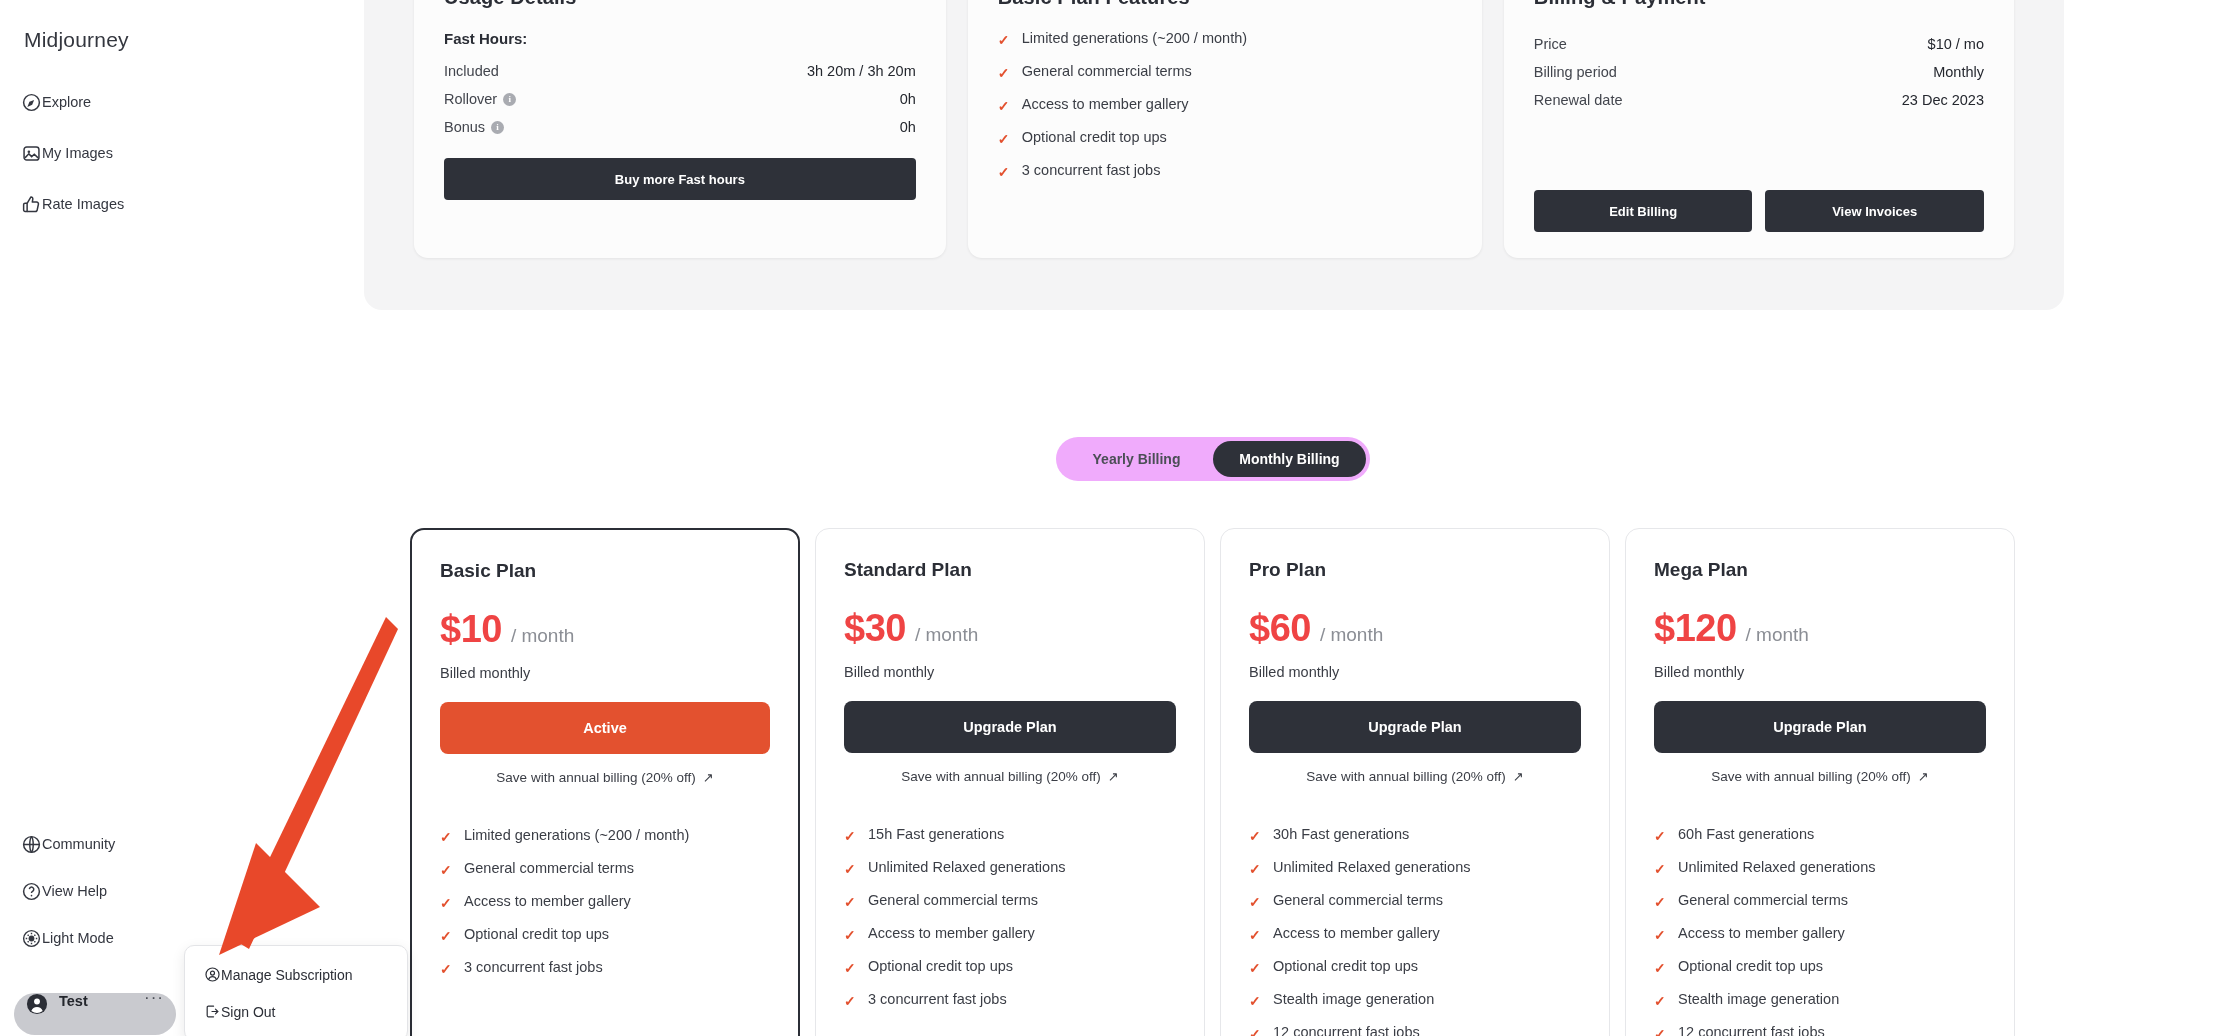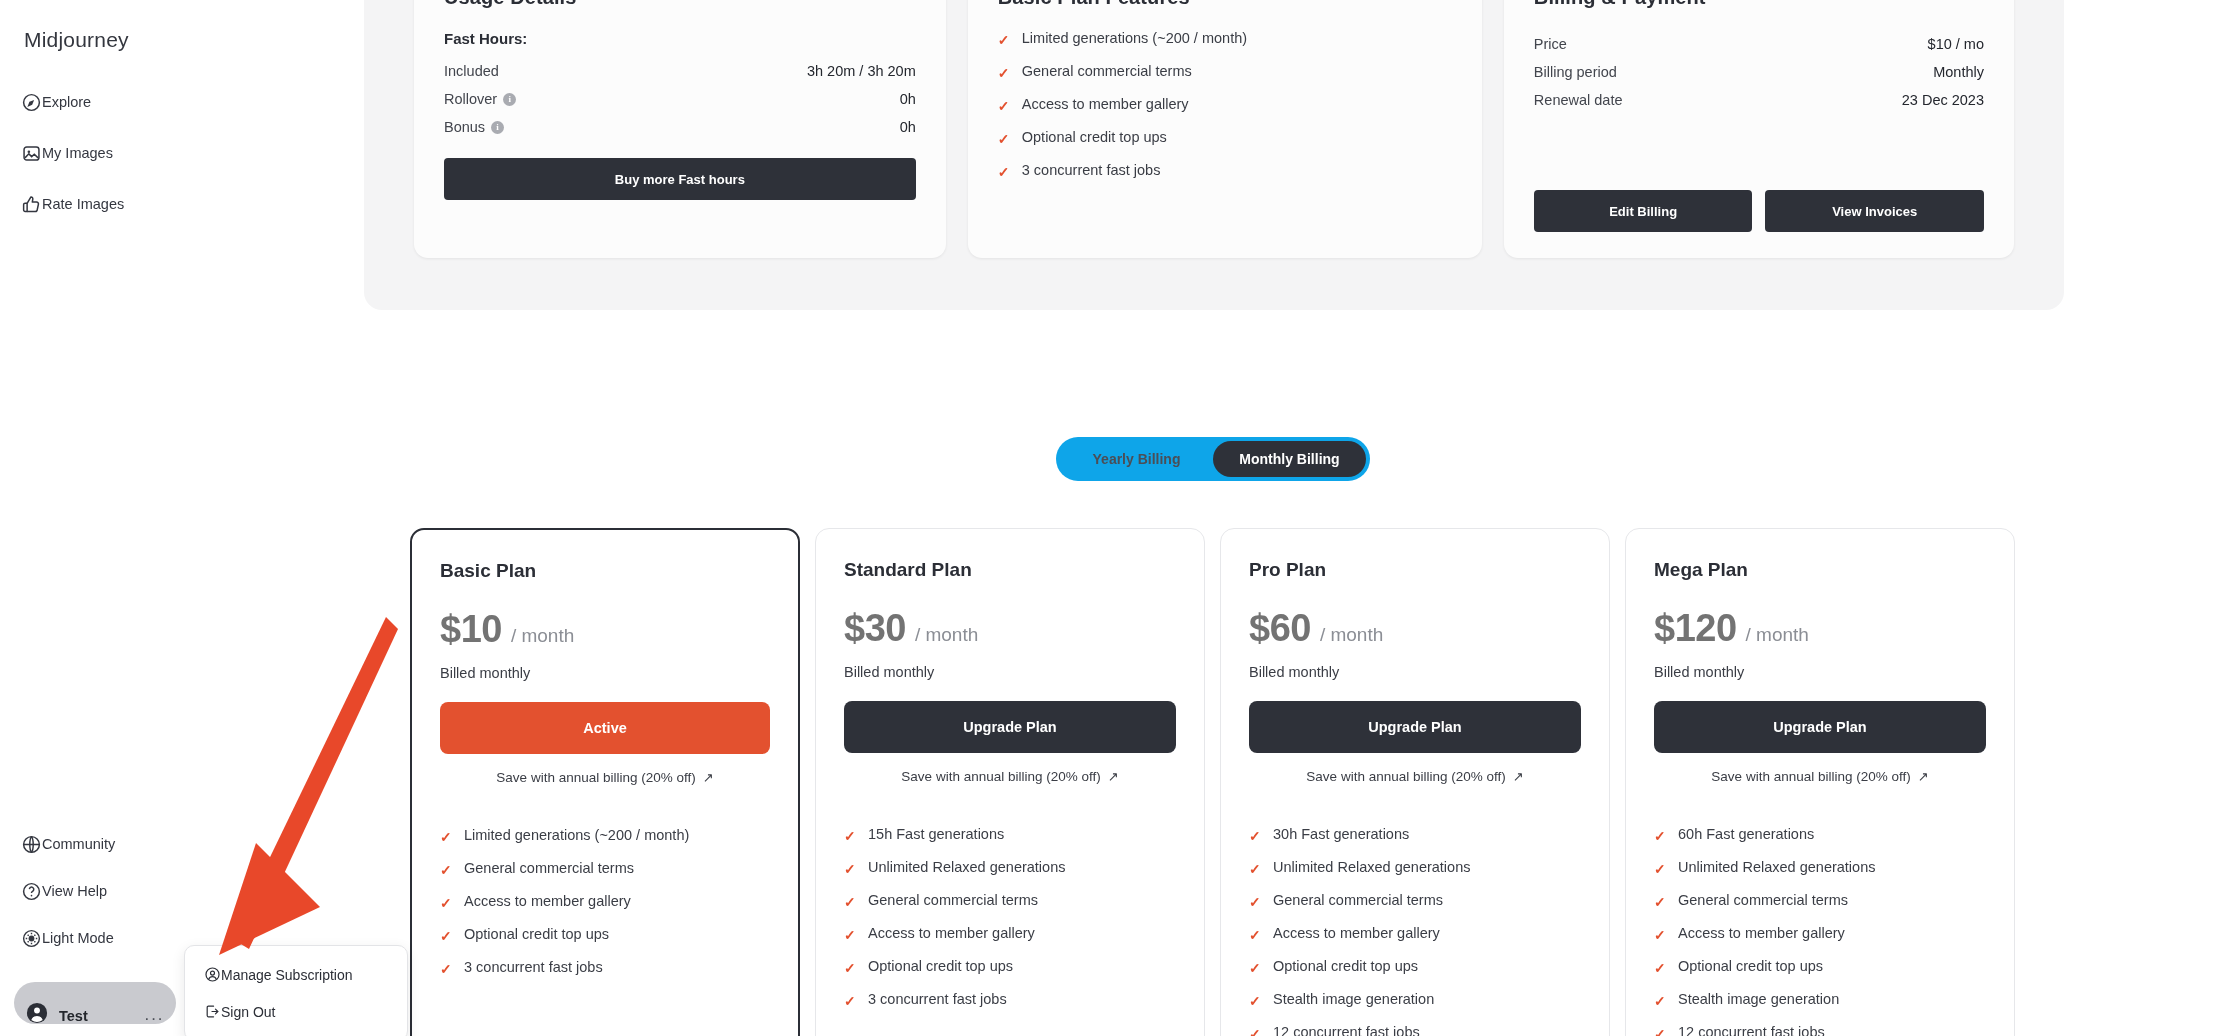--- a/index.html
+++ b/index.html
@@ -32,24 +32,24 @@
     cursor: pointer;
   }
   .nav-item .ico { width: 22px; height: 22px; flex: 0 0 22px;
     display: flex; align-items: center; justify-content: center; }
   .nav-item svg { display: block; }
 
   .nav-bottom { position: absolute; left: 20px; bottom: 68px; width: 170px; }
   .nav-bottom .nav-item { margin-bottom: 13px; font-weight: 500; }
 
   .user-chip {
-    position: absolute; left: 14px; bottom: 12px;
+    position: absolute; left: 14px; bottom: 1px;
     width: 162px; height: 42px;
     background: #c9cacf; border-radius: 21px;
-    display: flex; align-items: flex-end; padding: 0 12px;
+    display: flex; align-items: flex-start; padding: 0 12px;
     cursor: pointer;
   }
   .user-chip .avatar { width: 22px; height: 22px; flex:0 0 22px; }
   .user-chip .uname { margin-left: 11px; font-size: 14.5px; font-weight: 600; color: #23262c; }
   .user-chip .dots { margin-left: auto; font-size: 17px; color: #4a4d55; letter-spacing: 1px; line-height: 10px; }
 
   
   .grey-panel {
     position: absolute; left: 364px; top: -60px;
     width: 1700px; height: 370px;
@@ -97,21 +97,21 @@
   .billing-btns { position: absolute; left: 30px; right: 30px; bottom: 26px; display: flex; gap: 13px; }
   .billing-btns .dark-btn { width: 50%; }
 
   .feat { display: flex; align-items: flex-start; gap: 12px; height: 33px; font-size: 14.5px; color: #3a3d45; }
   .feat .chk { color: #e3512f; font-size: 14px; font-weight: 700; line-height: 20px; width: 12px; flex:0 0 12px;}
 
   
   .toggle-wrap {
     position: absolute; left: 1056px; top: 437px;
     width: 314px; height: 44px;
-    background: #0ea5e9; border-radius: 22px;
+    background: #f0abfc; border-radius: 22px;
     display: flex; align-items: center; padding: 4px;
   }
   .toggle-opt {
     flex: 1; height: 36px; border-radius: 18px;
     display: flex; align-items: center; justify-content: center;
     font-size: 14px; font-weight: 600; color: #4b4e56; cursor: pointer;
     border: none; background: transparent;
     font-family: "Liberation Sans", sans-serif;
   }
   .toggle-opt.active { background: #2e3139; color: #ffffff; }
@@ -124,21 +124,21 @@
   .plan {
     width: 390px; min-height: 520px;
     background: #ffffff;
     border: 1px solid #e6e7ea; border-radius: 14px;
     padding: 30px 28px 0 28px;
     position: relative;
   }
   .plan.selected { border: 2px solid #2b2e36; }
   .plan h4 { font-size: 19px; font-weight: 700; color: #2b2e36; margin-bottom: 26px; }
   .price-row { display: flex; align-items: baseline; gap: 9px; margin-bottom: 14px; }
-  .price-row .amount { font-size: 38px; font-weight: 800; color: #737373; letter-spacing: -.5px; }
+  .price-row .amount { font-size: 38px; font-weight: 800; color: #ef4444; letter-spacing: -.5px; }
   .price-row .per { font-size: 19px; color: #8b8e95; font-weight: 400; }
   .billed { font-size: 14.5px; color: #3a3d45; font-weight: 500; margin-bottom: 21px; }
   .plan-btn {
     width: 100%; height: 52px; border: none; border-radius: 8px;
     font-size: 14.5px; font-weight: 600; color: #fff; cursor: pointer;
     font-family: "Liberation Sans", sans-serif;
     background: #2e3139;
     display: flex; align-items: center; justify-content: center;
   }
   .plan-btn.active-btn { background: #e3512f; }

